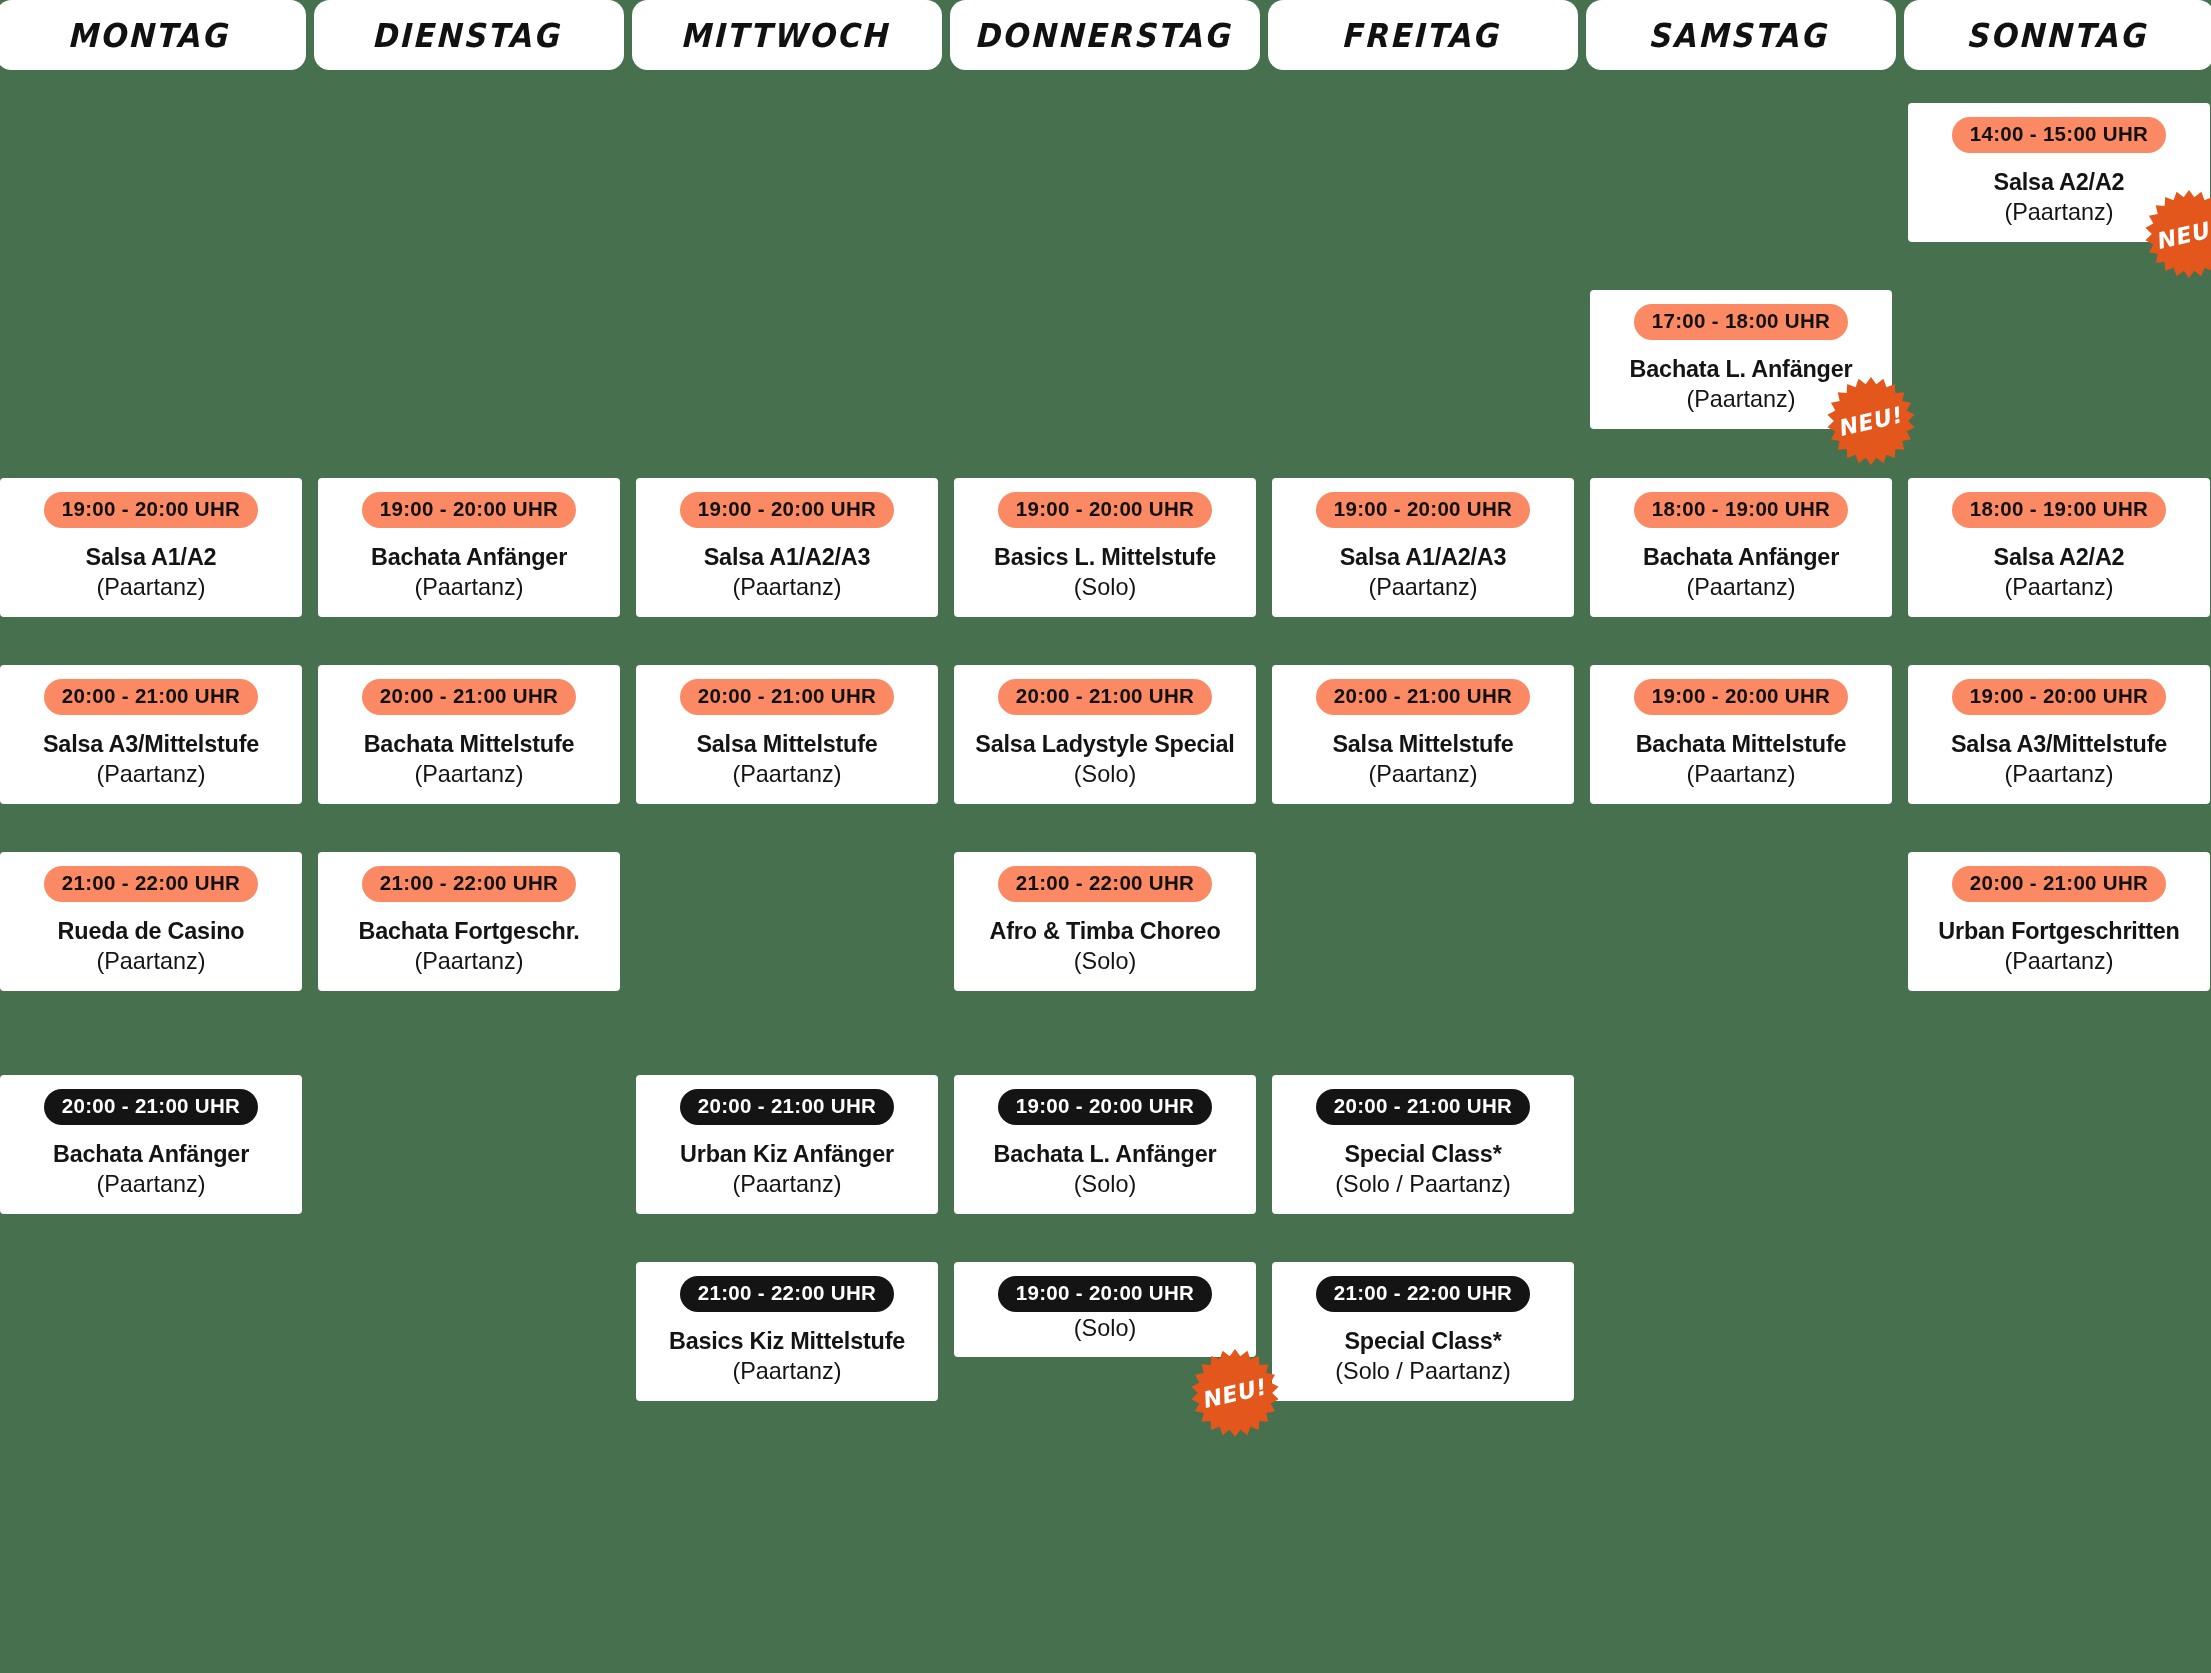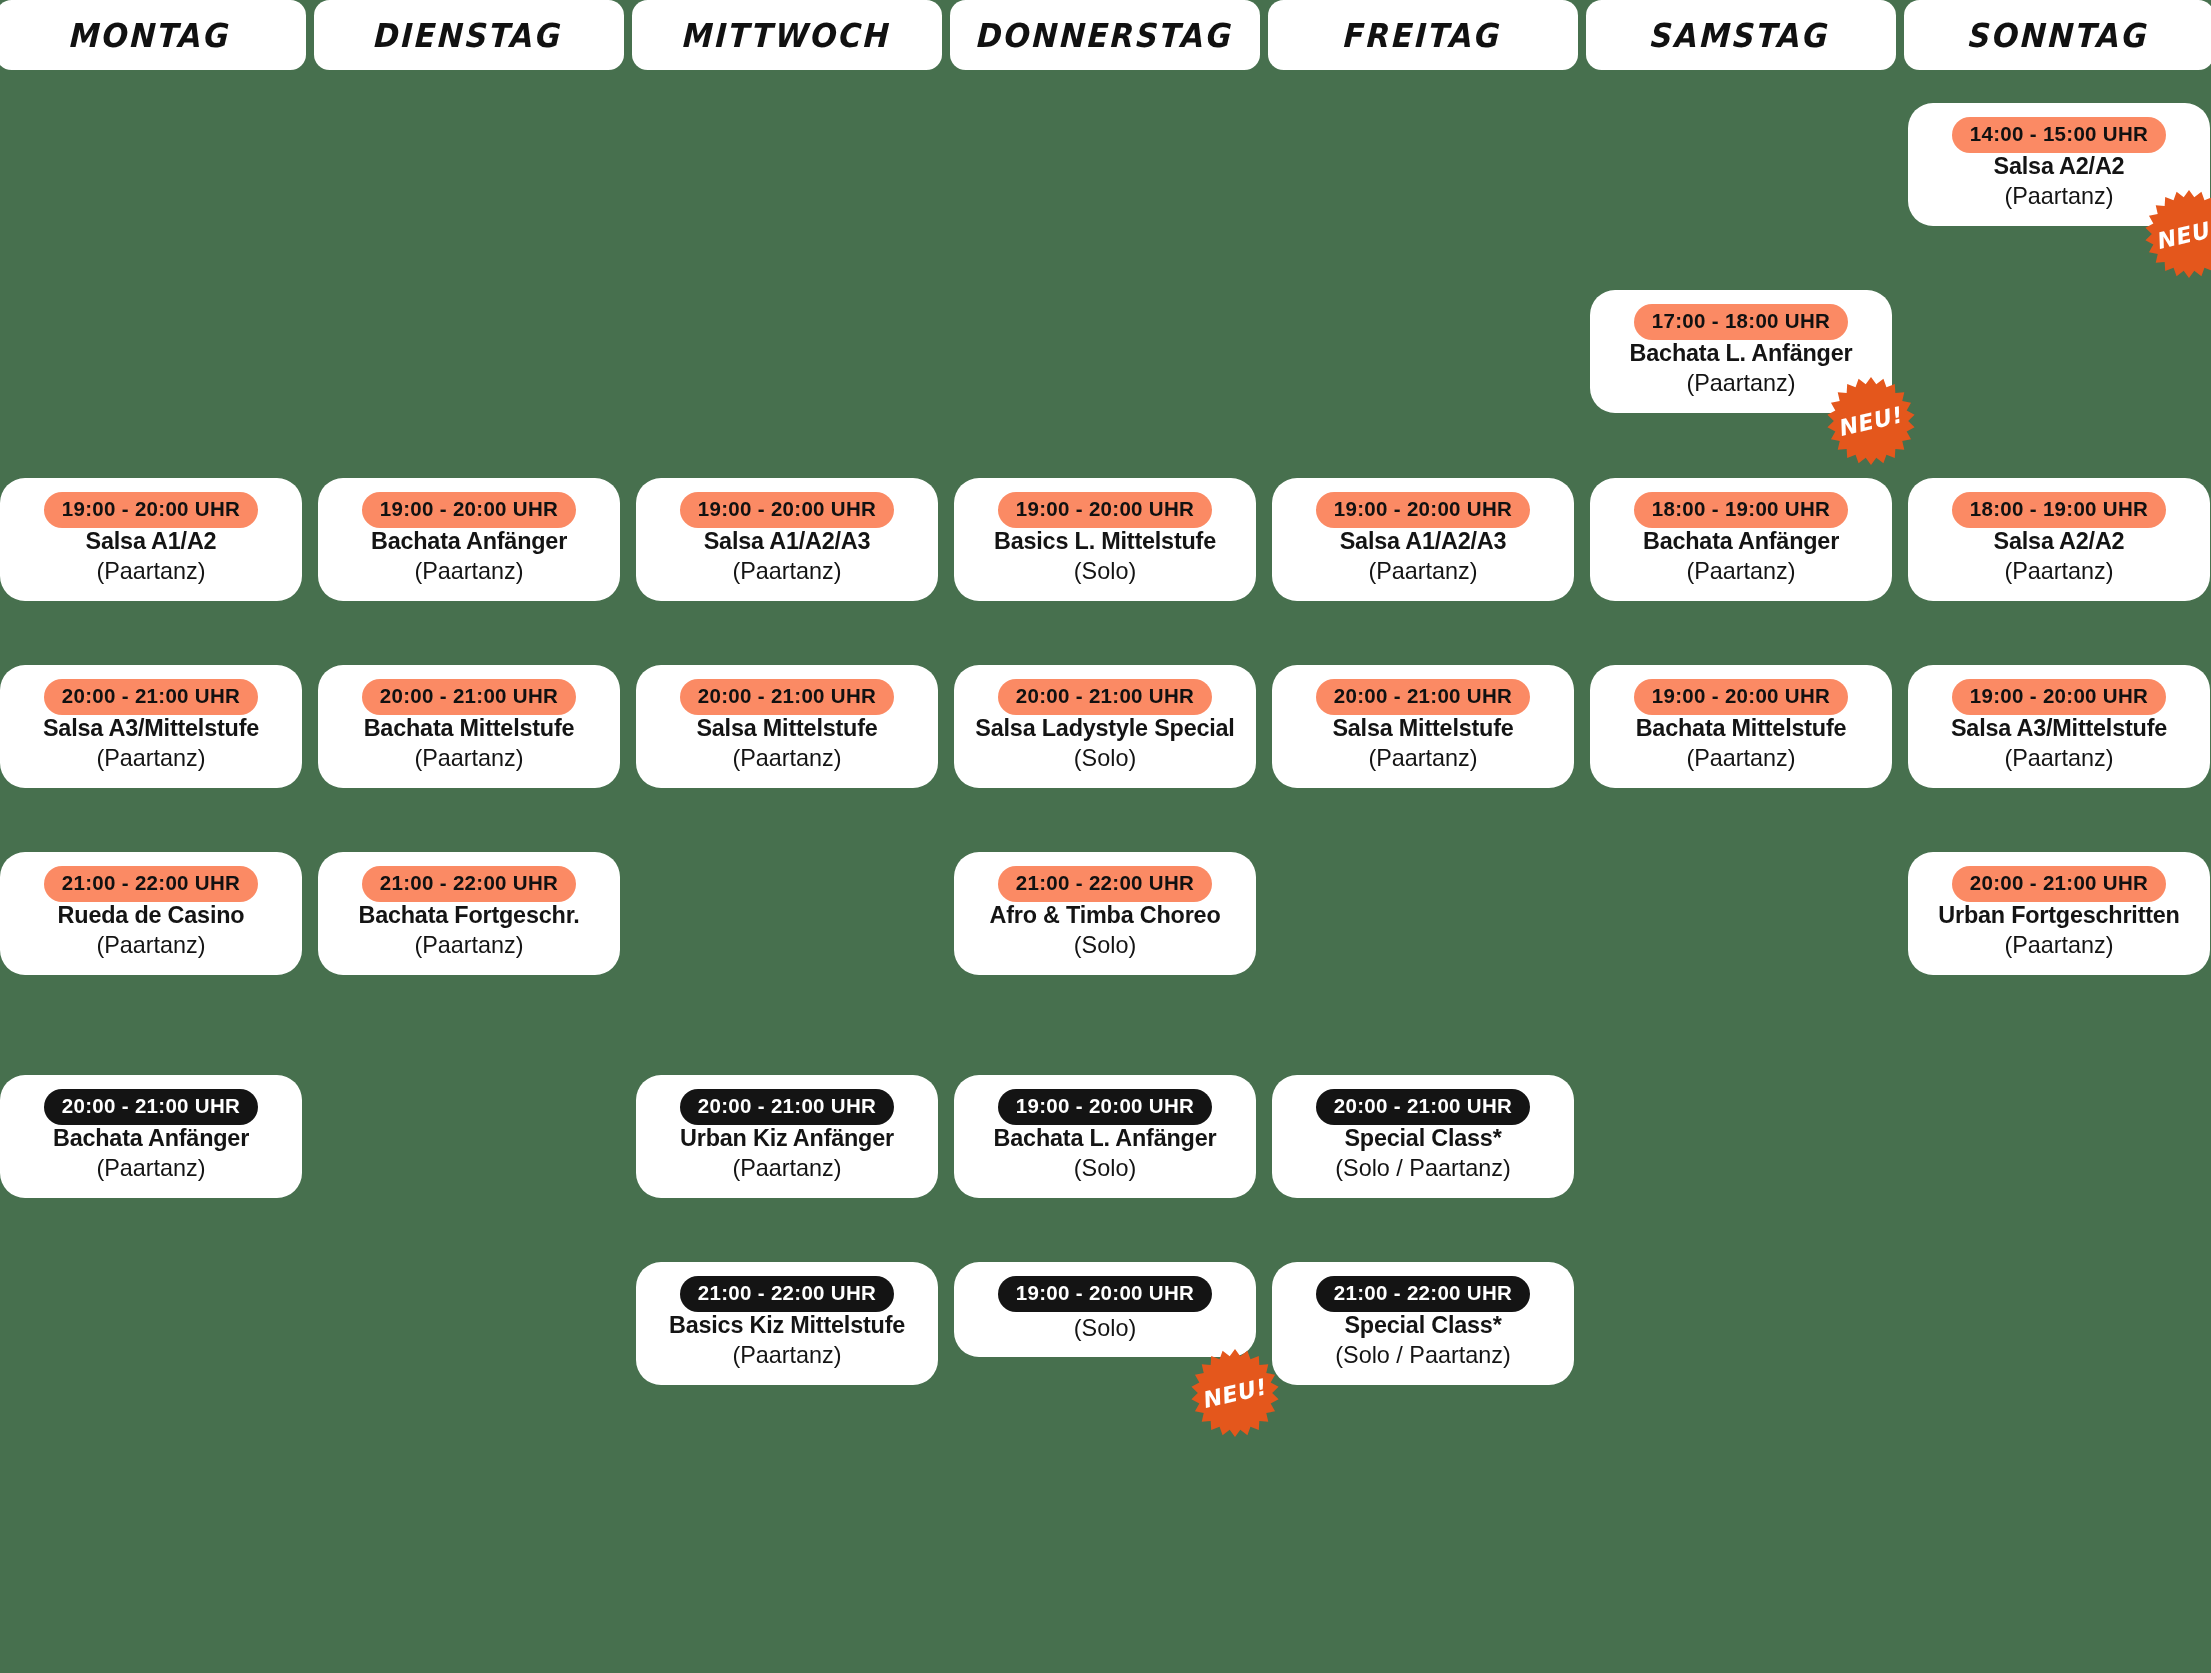--- a/index.html
+++ b/index.html
@@ -56,21 +56,21 @@
     top: 70px;
     width: 302px;
   }
 
   
   .card {
     position: absolute;
     left: 0;
     width: 302px;
     background: #ffffff;
-    border-radius: 25px;
+    border-radius: 4px;
     box-sizing: border-box;
     padding: 13.7px 9.8px 15.6px 9.8px;
     text-align: center;
   }
 
   .time-badge {
     display: inline-block;
     padding: 6.8px 17.6px 7.8px 17.6px;
     border-radius: 974px;
     font-size: 20.5px;
@@ -82,21 +82,21 @@
   .time-badge.orange {
     background: #fb8a64;
     color: #111111;
   }
   .time-badge.black {
     background: #141414;
     color: #ffffff;
   }
 
   .course-title {
-    margin-top: 0;
+    margin-top: 16px;
     font-size: 23.4px;
     font-weight: 700;
     color: #141414;
     line-height: 1.16;
     letter-spacing: -0.2px;
   }
   .course-style {
     margin-top: 2.9px;
     font-size: 23.4px;
     font-weight: 400;

